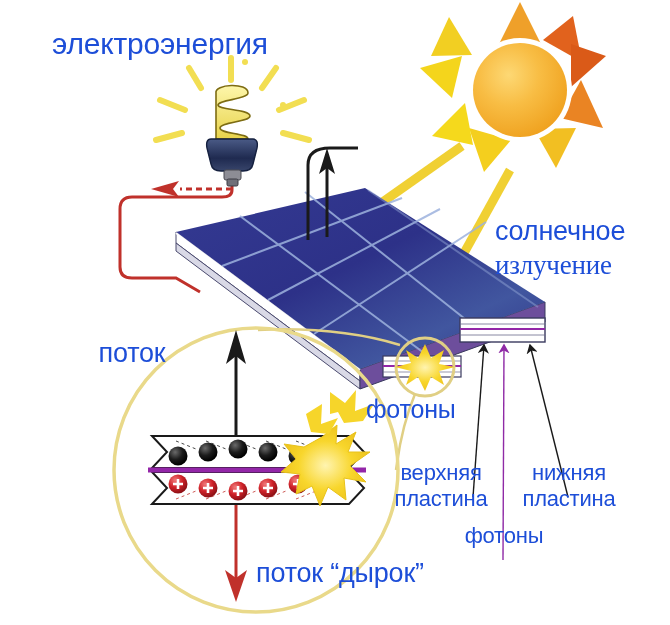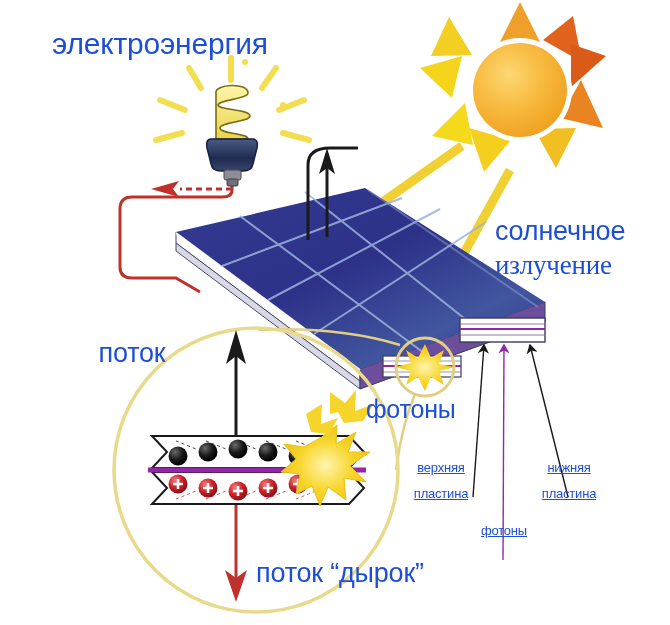--- a/index.html
+++ b/index.html
@@ -27,21 +27,21 @@
     position: absolute;
     color: #1d4ed8;
     font-family: "Liberation Sans", "DejaVu Sans", sans-serif;
     white-space: pre;
     line-height: 1.12;
     letter-spacing: -0.2px;
   }
   .lbl-xl   { font-size: 30px; }
   .lbl-lg   { font-size: 27px; }
   .lbl-md   { font-size: 25px; }
-  .lbl-sm   { font-size: 13px; text-decoration: underline; }
+  .lbl-sm   { font-size: 22px; }
   .lbl-c    { text-align: center; }
 </style>
 </head>
 <body>
 
 <div id="stage">
 
   <svg class="layer" viewBox="0 0 670 625" xmlns="http://www.w3.org/2000/svg">
     <defs>
       <radialGradient id="sunGrad" cx="38%" cy="34%" r="72%">

